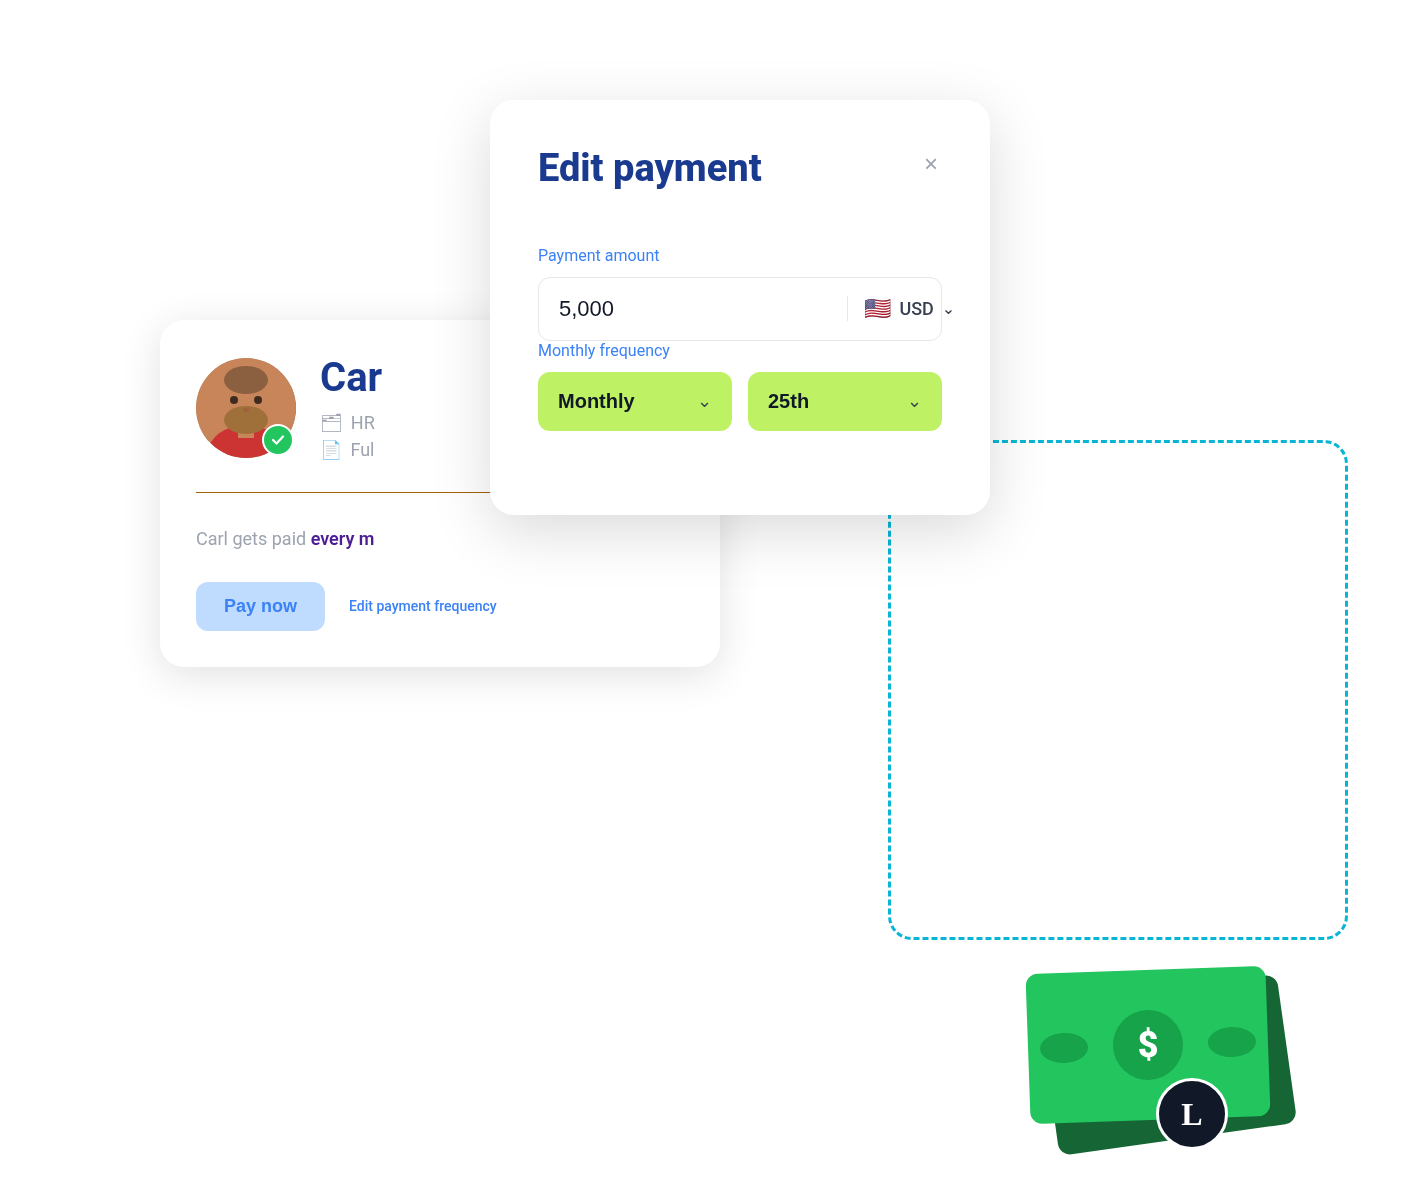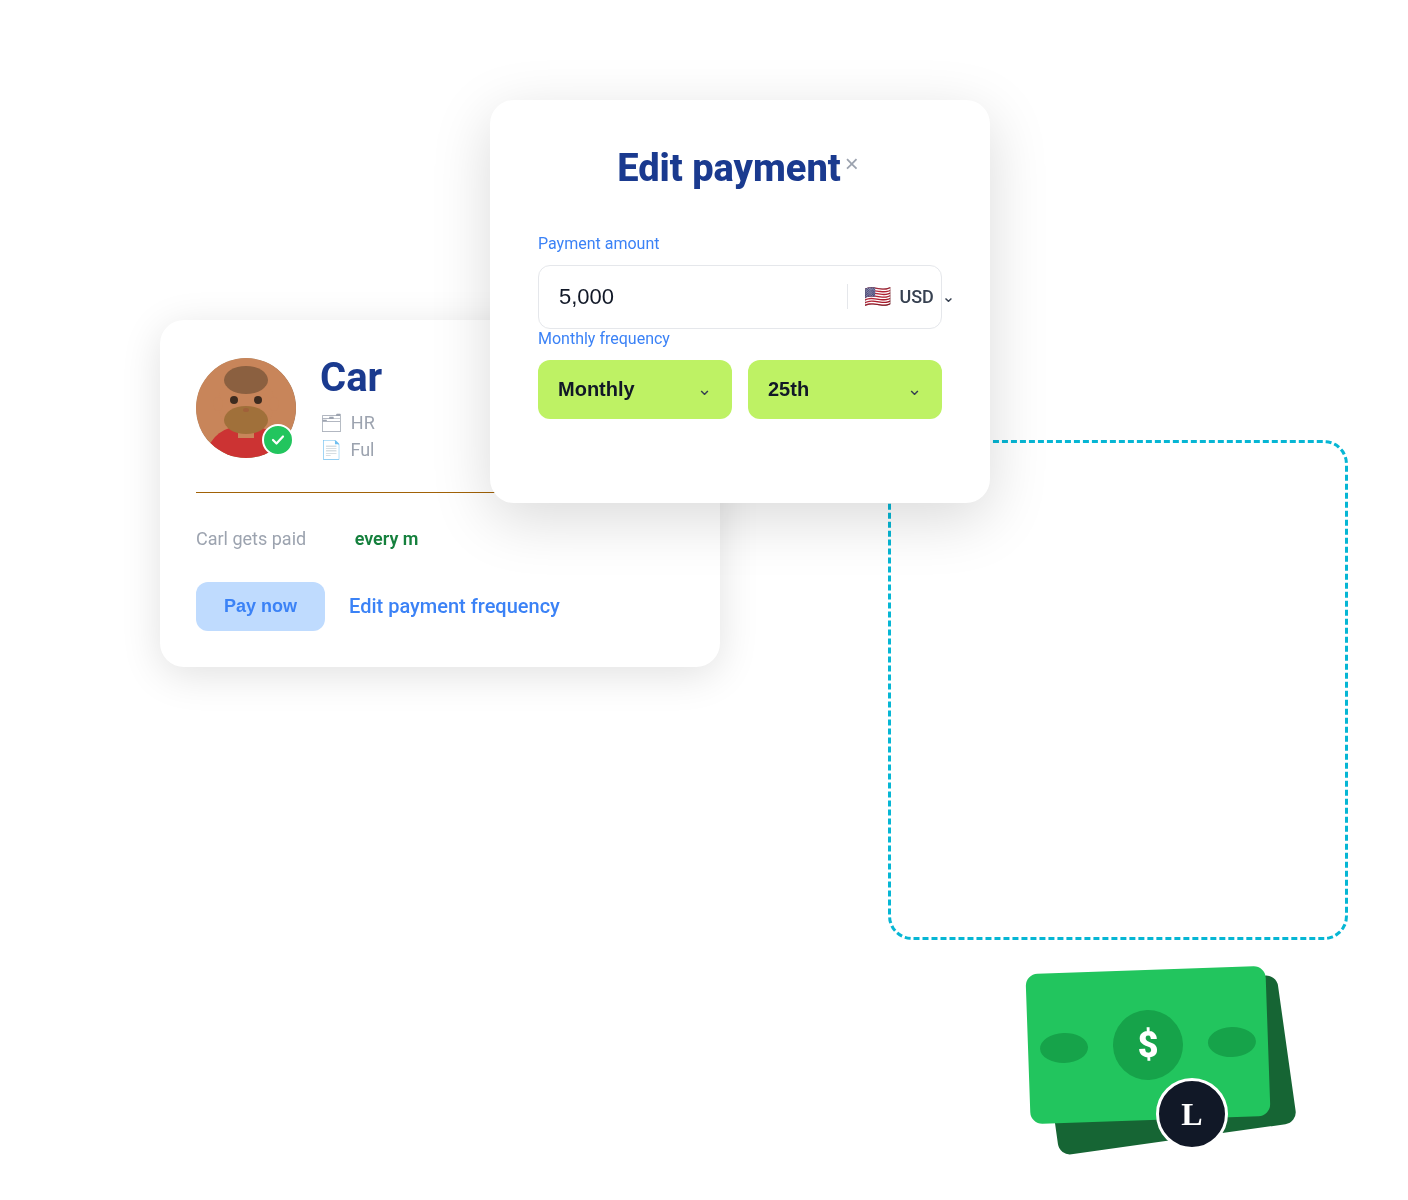--- a/index.html
+++ b/index.html
@@ -109,23 +109,22 @@
       margin-bottom: 28px;
     }
 
     .payment-text {
       color: #9ca3af;
       font-size: 18px;
       line-height: 1.6;
     }
 
     .payment-text .highlight {
-      color: #15803d;
+      color: #4c1d95;
       font-weight: 600;
-      margin-left: 44px;
     }
 
     .card-actions {
       display: flex;
       align-items: center;
       gap: 24px;
     }
 
     .pay-now-btn {
       background: #bfdbfe;
@@ -134,44 +133,44 @@
       border-radius: 12px;
       padding: 14px 28px;
       font-size: 18px;
       font-weight: 700;
       cursor: pointer;
       text-align: right;
     }
 
     .edit-link {
       color: #3b82f6;
-      font-size: 20px;
+      font-size: 14px;
       font-weight: 500;
       text-decoration: none;
       cursor: pointer;
     }
 
     
     .modal {
       position: absolute;
       left: 490px;
       top: 100px;
       width: 500px;
       background: #ffffff;
       border-radius: 24px;
       box-shadow: 0 16px 60px rgba(0,0,0,0.15);
       padding: 48px;
       z-index: 10;
     }
 
     .modal-header {
       display: flex;
-      justify-content: center;
+      justify-content: space-between;
       align-items: flex-start;
-      margin-bottom: 44px;
+      margin-bottom: 56px;
     }
 
     .modal-title {
       font-size: 38px;
       font-weight: 800;
       color: #1a3a8f;
       line-height: 1.1;
     }
 
     .close-btn {

